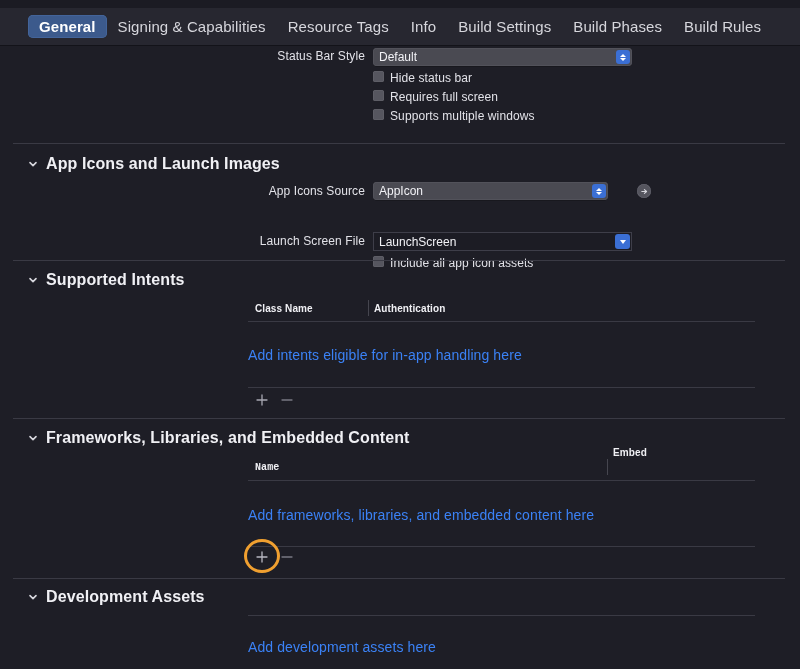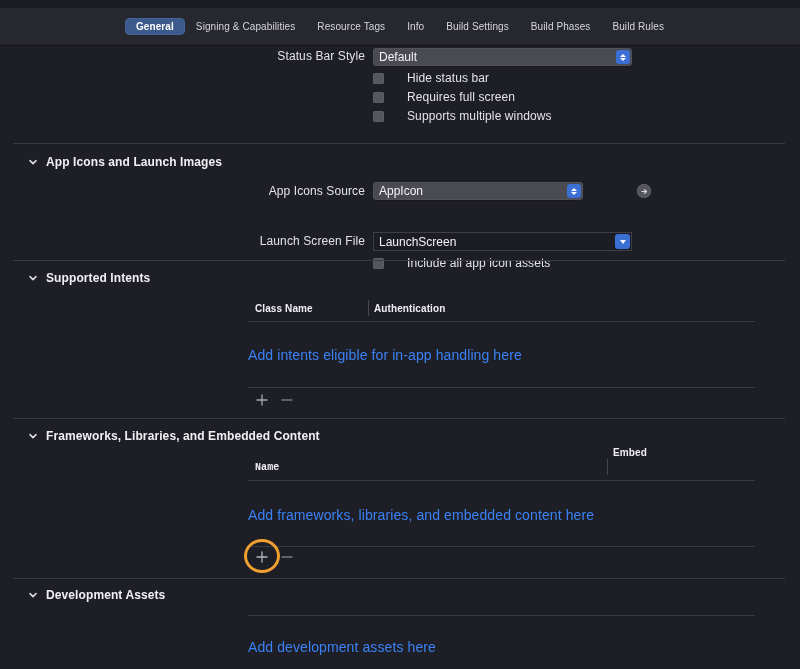--- a/index.html
+++ b/index.html
@@ -40,21 +40,21 @@
     width: 800px;
     height: 38px;
     background: #272730;
     border-bottom: 1px solid #131319;
     display: flex;
     align-items: center;
     justify-content: center;
     gap: 0px;
   }
   .tab {
-    font-size: 10px;
+    font-size: 15px;
     color: #d6d6dc;
     padding: 3px 11px;
     border-radius: 5px;
     white-space: nowrap;
     letter-spacing: 0.1px;
     cursor: default;
   }
   .tab.active {
     background: #3c5a8c;
     color: #ffffff;
@@ -160,21 +160,21 @@
     border-radius: 50%;
     background: #55555e;
     box-shadow: inset 0 0 0 0.5px #666670;
     display: flex;
     align-items: center;
     justify-content: center;
     cursor: default;
   }
 
   
-  .checkbox-row { position: absolute; display: flex; align-items: center; gap: 23px; }
+  .checkbox-row { position: absolute; display: flex; align-items: flex-start; gap: 6px; }
   .checkbox {
     width: 11px; height: 11px;
     border-radius: 2.5px;
     background: #56565f;
     box-shadow: inset 0 0 0 0.5px #67676f;
     flex: none;
     cursor: default;
   }
   .checkbox-label { font-size: 12px; color: #e2e2e8; letter-spacing: 0.1px; }
 
@@ -185,21 +185,21 @@
     align-items: center;
     gap: 8px;
     cursor: default;
   }
   .disclosure {
     width: 10px; height: 10px;
     display: flex; align-items: center; justify-content: center;
     flex: none;
   }
   .section-title {
-    font-size: 12px;
+    font-size: 16px;
     font-weight: bold;
     color: #f0f0f4;
     letter-spacing: 0.1px;
     white-space: nowrap;
   }
 
   
   .tbl-header { position: absolute; }
   .col-title {
     position: absolute;
@@ -289,21 +289,21 @@
       <span class="disclosure">
         <svg width="10" height="10" viewBox="0 0 10 10">
           <path d="M2 3.6 L5 6.6 L8 3.6" fill="none" stroke="#d8d8de" stroke-width="1.6" stroke-linecap="round" stroke-linejoin="round"></path>
         </svg>
       </span>
       <span class="section-title">App Icons and Launch Images</span>
     </div>
 
     <div class="field-label" style="left:200px; top:137px; width:165px;">App Icons Source</div>
 
-    <div class="popup" style="left:373px; top:135px; width:210px;">
+    <div class="popup" style="left:373px; top:135px; width:235px;">
       <span>AppIcon</span>
       <span class="chev-box">
         <span class="chev-up"></span>
           <span class="chev-dn"></span>
       </span>
     </div>
 
     <div class="circle-btn" style="left:637px; top:137px;">
       <svg width="9" height="9" viewBox="0 0 9 9">
         <path d="M1.8 4.5 H6.4 M4.4 2.6 L6.6 4.5 L4.4 6.4" fill="none" stroke="#d6d6dc" stroke-width="1.1" stroke-linecap="round" stroke-linejoin="round"></path>

